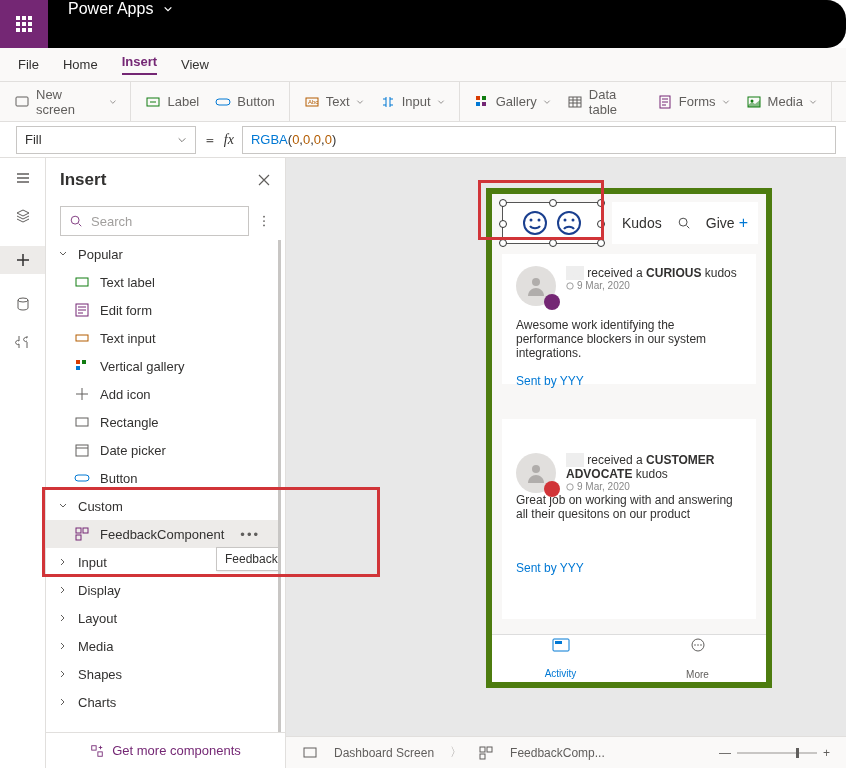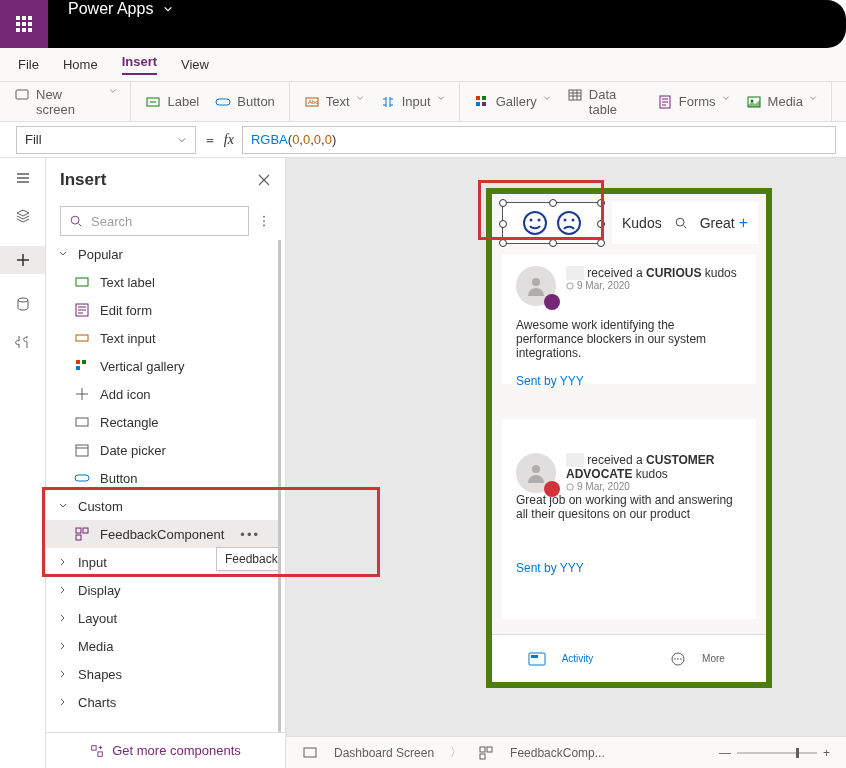--- a/index.html
+++ b/index.html
@@ -9,21 +9,21 @@
 .waffle-grid { display:grid; grid-template-columns:repeat(3,4px); grid-gap:2px; }
 .waffle-grid span { width:4px; height:4px; background:#fff; }
 .app-title { color:#fff; font-size:16px; padding-left:20px; display:flex; align-items:center; gap:10px; }
 .chev-down { width:10px;height:10px; }
 .menubar { height:34px; display:flex; align-items:center; padding:0 18px; gap:24px; border-bottom:1px solid #e1dfdd; background:#faf9f8; }
 .menubar span { font-size:13px; color:#323130; cursor:pointer; }
 .menubar span.active { color:#742774; border-bottom:2px solid #742774; padding-bottom:4px; font-weight:600; }
 .toolbar { height:40px; display:flex; align-items:center; padding:0 14px; gap:0; border-bottom:1px solid #e1dfdd; background:#faf9f8; color:#605e5c; font-size:13px; }
 .tool-group { display:flex; align-items:center; gap:16px; padding:0 14px; border-right:1px solid #e1dfdd; height:100%; }
 .tool-group:first-child{padding-left:0;}
-.tool-item { display:flex; align-items:flex-start; gap:6px; cursor:pointer; }
+.tool-item { display:flex; align-items:center; gap:6px; cursor:pointer; }
 .ico { width:16px;height:16px; flex:none; }
 .formula-bar { height:36px; display:flex; align-items:center; border-bottom:1px solid #e1dfdd; background:#fff; }
 .prop-select { width:180px; height:28px; margin-left:16px; border:1px solid #c8c6c4; display:flex; align-items:center; justify-content:space-between; padding:0 8px; font-size:13px; background:#fff;}
 .fx-eq { padding:0 10px; color:#605e5c; font-family:Consolas,monospace;}
 .fx-label { font-style:italic; font-family:"Segoe UI"; font-size:14px; padding-right:8px;}
 .formula-input { flex:1; height:28px; border:1px solid #c8c6c4; padding:0 8px; font-family:Consolas,monospace; font-size:13px; display:flex;align-items:center; margin-right:10px;}
 .formula-input .fn{color:#0078d4;} .formula-input .num{color:#b35c00;} .formula-input .paren{color:#333;}
 .main { display:flex; height:calc(100% - 48px - 34px - 40px - 36px); background:#f3f2f1;}
 .rail { width:46px; background:#fff; border-right:1px solid #e1dfdd; display:flex; flex-direction:column; align-items:center; padding-top:12px; gap:22px;}
 .rail .ico{cursor:pointer;}
@@ -47,21 +47,21 @@
 .kudos-header{position:absolute;top:8px;left:120px;right:8px;height:42px;background:#fff;display:flex;align-items:center;padding:0 10px;gap:10px;font-size:14px;}
 .give{margin-left:auto;display:flex;align-items:center;gap:4px;}
 .kcard{position:absolute;left:10px;right:10px;background:#fff;padding:12px 14px;font-size:12px;}
 .kcard1{top:60px;height:130px;} .kcard2{top:225px;height:200px;}
 .avatar{width:40px;height:40px;border-radius:50%;background:#e1dfdd;display:flex;align-items:center;justify-content:center;}
 .kcard-head{display:flex;gap:10px;}
 .kcard-head .txt{flex:1;font-size:12px;}
 .date{color:#888;font-size:10px;display:flex;align-items:center;gap:3px;}
 .sentby{color:#0078d4;margin-top:14px;}
 .bottom-nav{position:absolute;bottom:0;left:0;right:0;height:48px;background:#fff;border-top:1px solid #ddd;display:flex;}
-.nav-item{flex:1;display:flex;flex-direction:row;align-items:center;justify-content:center;font-size:10px;color:#605e5c;gap:16px;}
+.nav-item{flex:1;display:flex;flex-direction:column;align-items:center;justify-content:center;font-size:10px;color:#605e5c;gap:16px;}
 .nav-item.active{color:#0078d4;}
 .canvas-footer{position:absolute;bottom:0;left:0;right:0;height:32px;background:#faf9f8;border-top:1px solid #e1dfdd;display:flex;align-items:center;padding:0 16px;gap:16px;font-size:12px;color:#605e5c;}
 .tooltip{position:absolute;border:1px solid #c8c6c4;background:#fff;padding:4px 8px;font-size:12px;box-shadow:1px 1px 2px rgba(0,0,0,.1);}
 .slider{margin-left:auto;display:flex;align-items:center;gap:6px;}
 .slider-track{width:80px;height:2px;background:#c8c6c4;position:relative;}
 .slider-track::after{content:"";position:absolute;right:18px;top:-4px;width:3px;height:10px;background:#605e5c;}
 </style>
 </head>
 <body>
 
@@ -399,21 +399,21 @@
           <div class="handle" style="bottom:-4px;left:46px;"></div>
           <div class="handle" style="bottom:-4px;right:-4px;"></div>
       </div>
       <div class="kudos-header">
         <span>Kudos</span>
         <svg style="width:14px;height:14px;margin-left:auto;" viewBox="0 0 16 16">
             <circle cx="7" cy="7" r="4.5" stroke="#333" fill="none"></circle>
             <path d="M11 11l3 3" stroke="#333"></path>
           </svg>
         <div class="give">
-            <span>Great</span>
+            <span>Give</span>
             <span style="color:#0078d4;font-size:16px;">+</span>
           </div>
       </div>
 
       <div class="kcard kcard1">
         <div class="kcard-head">
           <div style="position:relative;">
               <div class="avatar">
                 <svg width="24" height="24" viewBox="0 0 24 24">
                   <circle cx="12" cy="8" r="4" fill="#b0adab"></circle>

